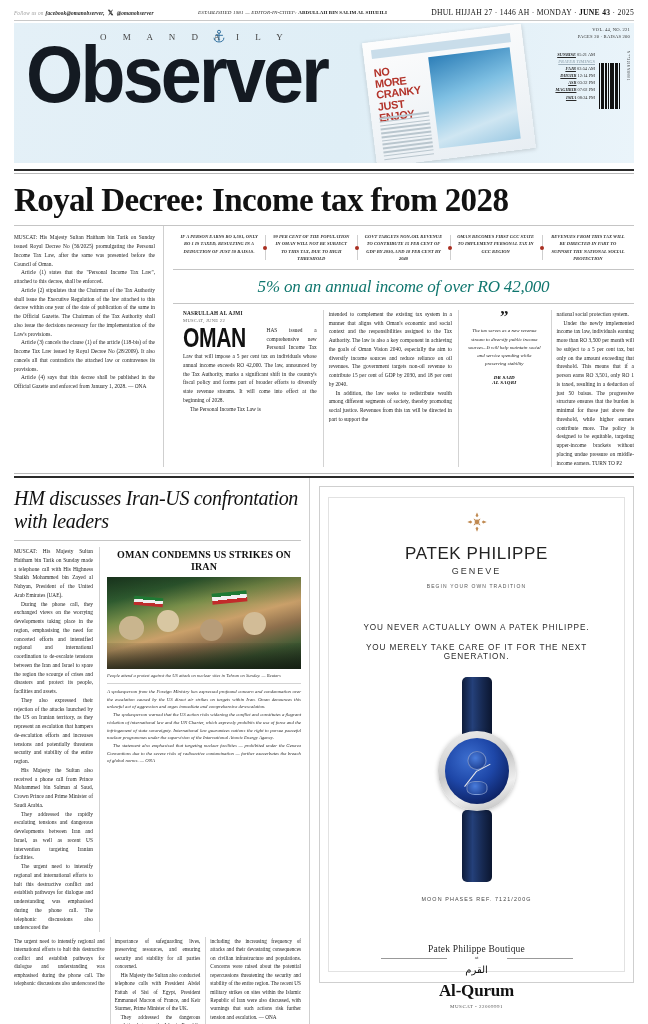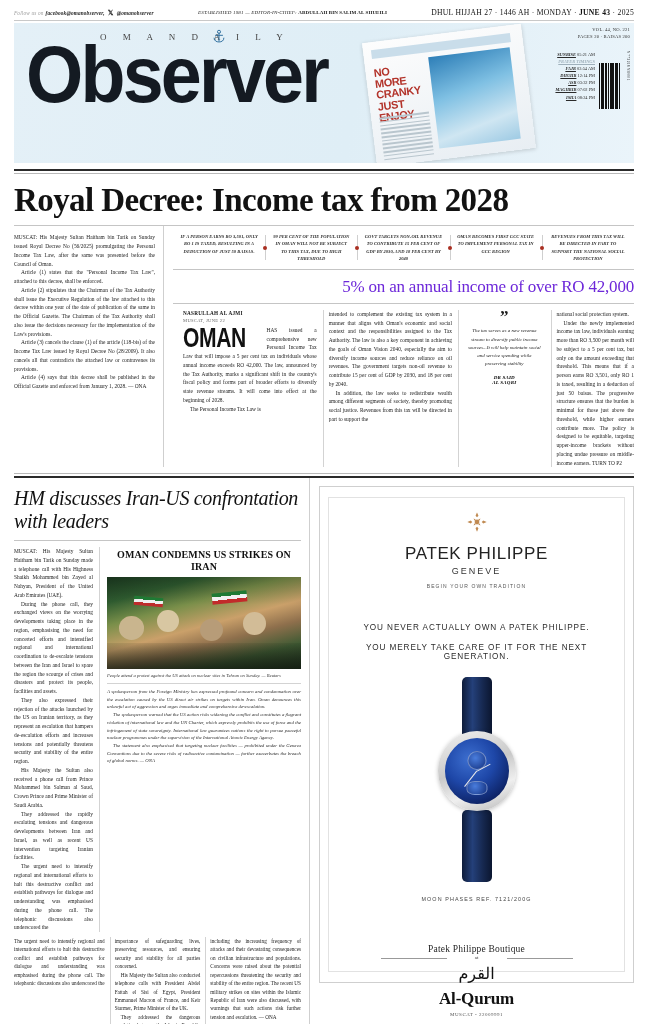--- a/index.html
+++ b/index.html
@@ -126,22 +126,22 @@
   .bullet + .bullet::before {
     content: ""; position: absolute; left: 0; top: 2px; bottom: 2px; width: 1px; background: #cfcfcf;
   }
   .bullet + .bullet::after {
     content: ""; position: absolute; left: -2px; top: 50%; margin-top: -2px;
     width: 4px; height: 4px; border-radius: 50%; background: #a92f22;
   }
   .rule-b { height: 1px; background: #c5c5c5; margin: 7px 0 0 0; }
 
   .subhead {
-    text-align: right; font-size: 17px;
-    color: #6d28d9; padding: 7px 0 6px 0; letter-spacing: -.2px;
+    text-align: center; font-style: italic; font-size: 17px;
+    color: #0f766e; padding: 7px 0 6px 0; letter-spacing: -.2px;
   }
   .rule-b2 { height: 1px; background: #c5c5c5; }
 
   
   .cols3 { display: flex; padding-top: 6px; }
   .col { padding: 0 6px; position: relative; }
   .col.c1 { width: 31%; padding-left: 0; margin-left: 10px; }
   .col.c2 { width: 30%; }
   .col.c3 { width: 20.5%; }
   .col.c4 { width: 18.5%; padding-right: 0; }
@@ -269,21 +269,21 @@
   .watch .h1 { transform: translateX(-50%) rotate(38deg); }
   .watch .h2 { transform: translateX(-50%) rotate(-118deg); height: 15px; }
   .pp-ref { font-family: "Liberation Sans", sans-serif; font-size: 5.4px; letter-spacing: 1.1px; color: #444; margin-top: 14px;}
   .pp-boutique { font-size: 9.5px; color: #1f1f1f; margin-top: 42px; letter-spacing:.2px;}
   .pp-at { font-size: 5px; color: #444; margin-top: 1px; position: relative; }
   .pp-at::before, .pp-at::after {
     content:""; position:absolute; top: 50%; width: 66px; height: 1px; background:#999;
   }
   .pp-at::before { left: 50%; margin-left: -96px; }
   .pp-at::after { left: 50%; margin-left: 30px; }
-  .pp-ar { font-size: 16px; color: #111; margin-top: 4px; letter-spacing: 2px; }
+  .pp-ar { font-size: 10px; color: #111; margin-top: 4px; letter-spacing: 2px; }
   .pp-alqurum { font-size: 17px; font-weight: 700; color: #111; margin-top: 6px; letter-spacing: -.2px;}
   .pp-muscat { font-size: 5px; color: #555; margin-top: 3px; letter-spacing: .5px;}
 </style>
 </head>
 <body>
 
 <div class="page">
 
   <div class="topstrip">
     <div class="social">

